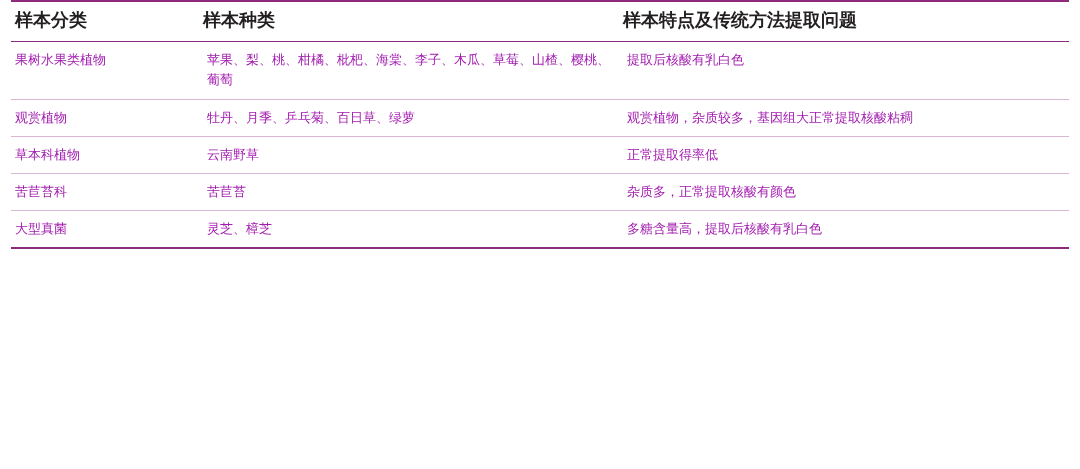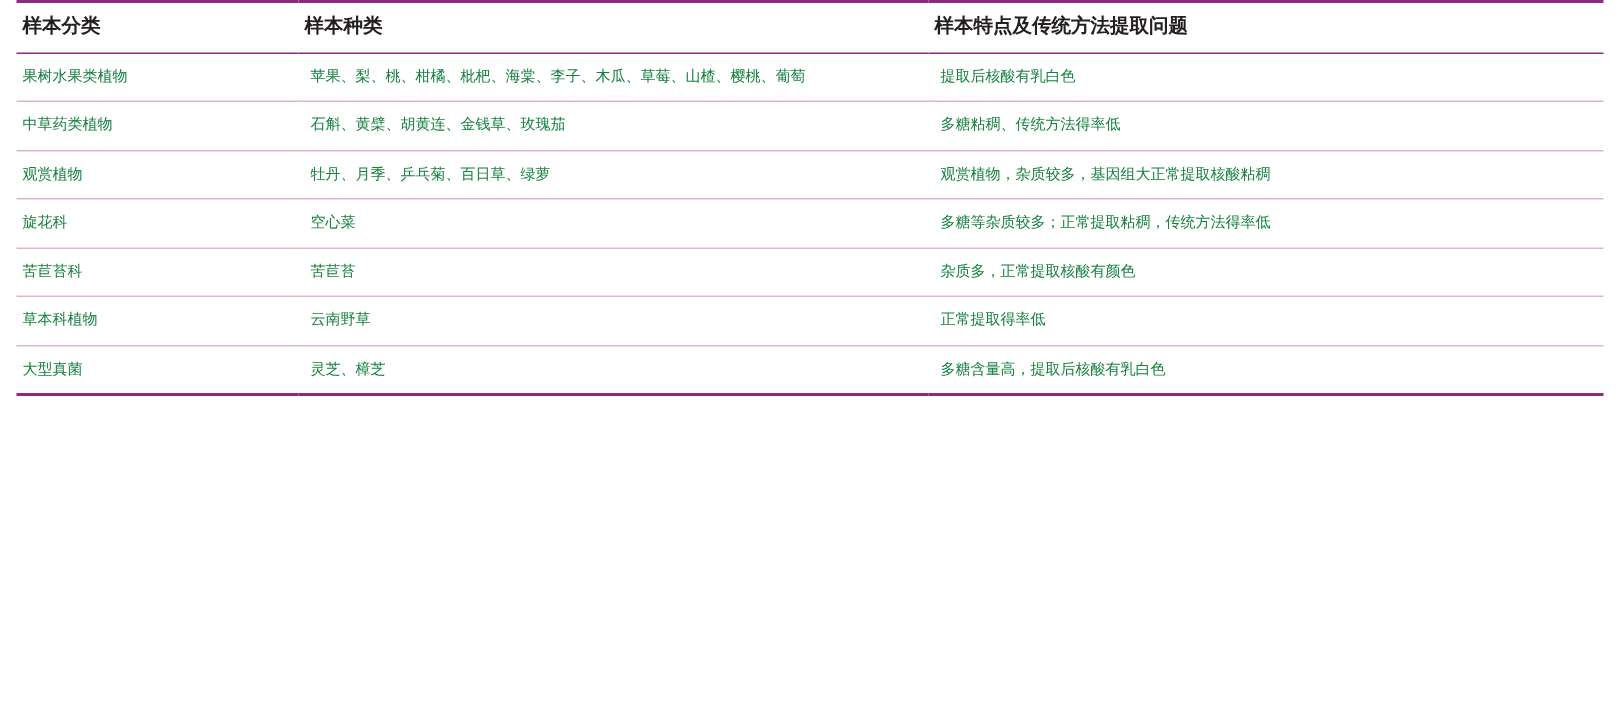--- a/index.html
+++ b/index.html
@@ -23,32 +23,32 @@
     margin: 0 11px;
     border-collapse: collapse;
     table-layout: fixed;
   }
   table.sample-table col.c1 { width: 188px; }
   table.sample-table col.c2 { width: 420px; }
   table.sample-table col.c3 { width: 450px; }
 
   table.sample-table thead th {
     text-align: left;
-    font-size: 13px;
+    font-size: 18px;
     font-weight: bold;
     color: #231f20;
     padding: 6px 4px 9px 4px;
     vertical-align: top;
     border-top: 2.5px solid #8e2a7d;
     border-bottom: 1.6px solid #8e2a7d;
     line-height: 1.35;
   }
   table.sample-table tbody td {
-    font-size: 10px;
-    color: #15803d;
+    font-size: 13px;
+    color: #a21caf;
     padding: 8px 4px 8px 4px;
     vertical-align: top;
     border-bottom: 1px solid #d9b7d4;
     line-height: 1.55;
   }
   table.sample-table tbody tr:last-child td {
     border-bottom: 2.5px solid #8e2a7d;
   }
   table.sample-table tbody td.col2,
   table.sample-table tbody td.col3 {
@@ -72,43 +72,33 @@
         <th>样本特点及传统方法提取问题</th>
       </tr>
     </thead>
     <tbody>
       <tr>
         <td class="col1">果树水果类植物</td>
         <td class="col2">苹果、梨、桃、柑橘、枇杷、海棠、李子、木瓜、草莓、山楂、樱桃、葡萄</td>
         <td class="col3">提取后核酸有乳白色</td>
       </tr>
       <tr>
-        <td class="col1">中草药类植物</td>
-        <td class="col2">石斛、黄檗、胡黄连、金钱草、玫瑰茄</td>
-        <td class="col3">多糖粘稠、传统方法得率低</td>
-      </tr>
-      <tr>
         <td class="col1">观赏植物</td>
         <td class="col2">牡丹、月季、乒乓菊、百日草、绿萝</td>
         <td class="col3">观赏植物，杂质较多，基因组大正常提取核酸粘稠</td>
       </tr>
       <tr>
-        <td class="col1">旋花科</td>
-        <td class="col2">空心菜</td>
-        <td class="col3">多糖等杂质较多；正常提取粘稠，传统方法得率低</td>
+        <td class="col1">草本科植物</td>
+        <td class="col2">云南野草</td>
+        <td class="col3">正常提取得率低</td>
       </tr>
       <tr>
         <td class="col1">苦苣苔科</td>
         <td class="col2">苦苣苔</td>
         <td class="col3">杂质多，正常提取核酸有颜色</td>
-      </tr>
-      <tr>
-        <td class="col1">草本科植物</td>
-        <td class="col2">云南野草</td>
-        <td class="col3">正常提取得率低</td>
       </tr>
       <tr>
         <td class="col1">大型真菌</td>
         <td class="col2">灵芝、樟芝</td>
         <td class="col3">多糖含量高，提取后核酸有乳白色</td>
       </tr>
     </tbody>
   </table>
 </div>
 

